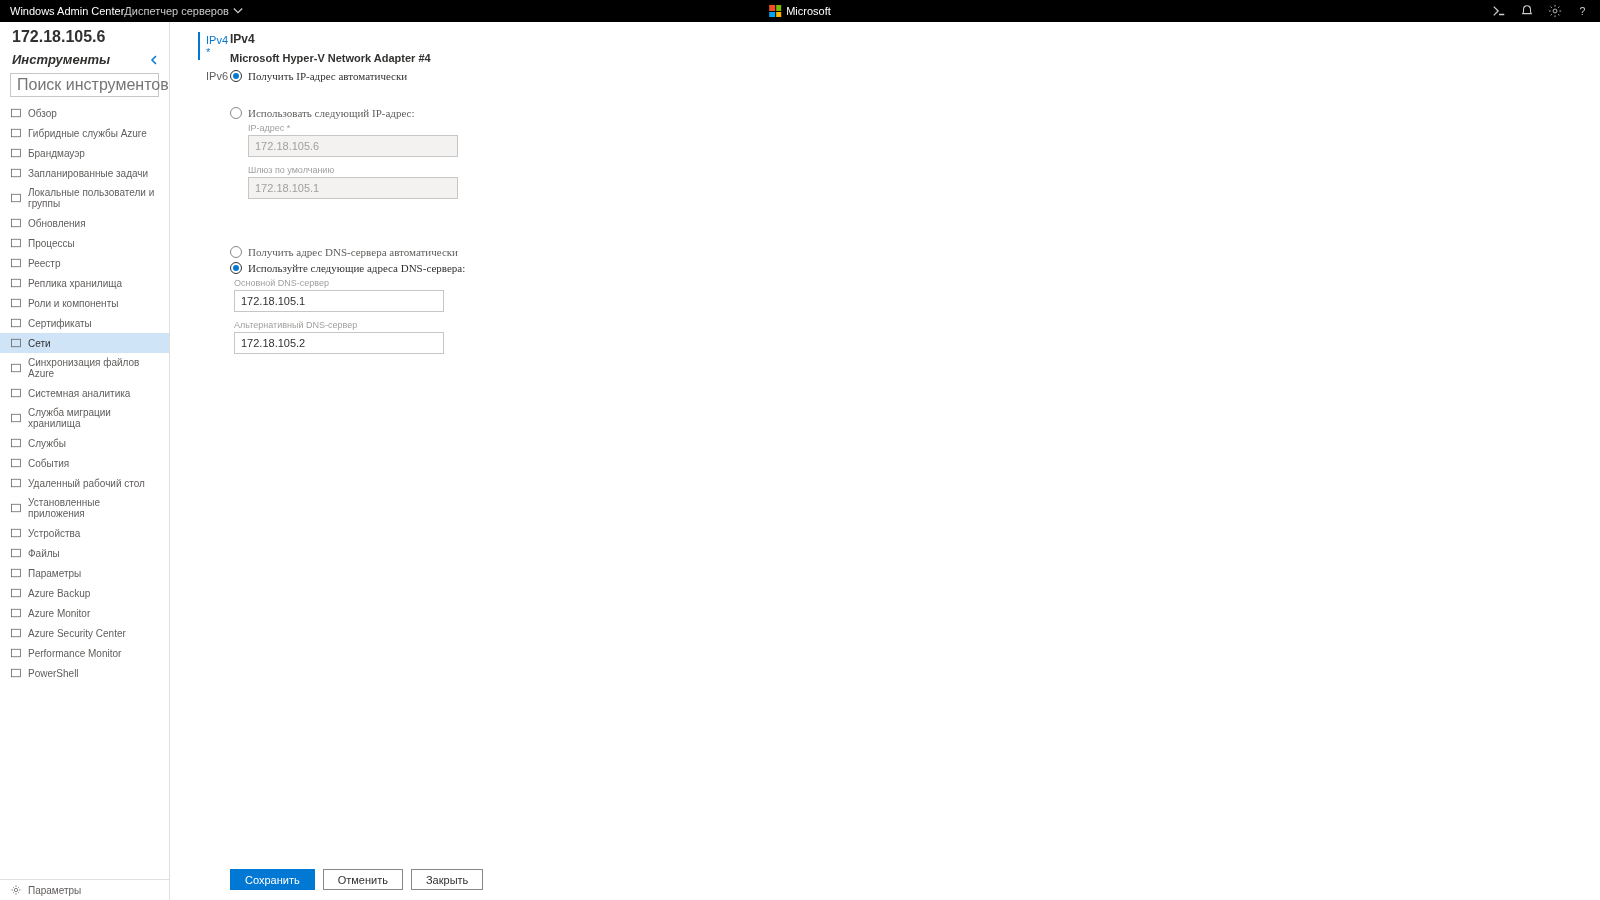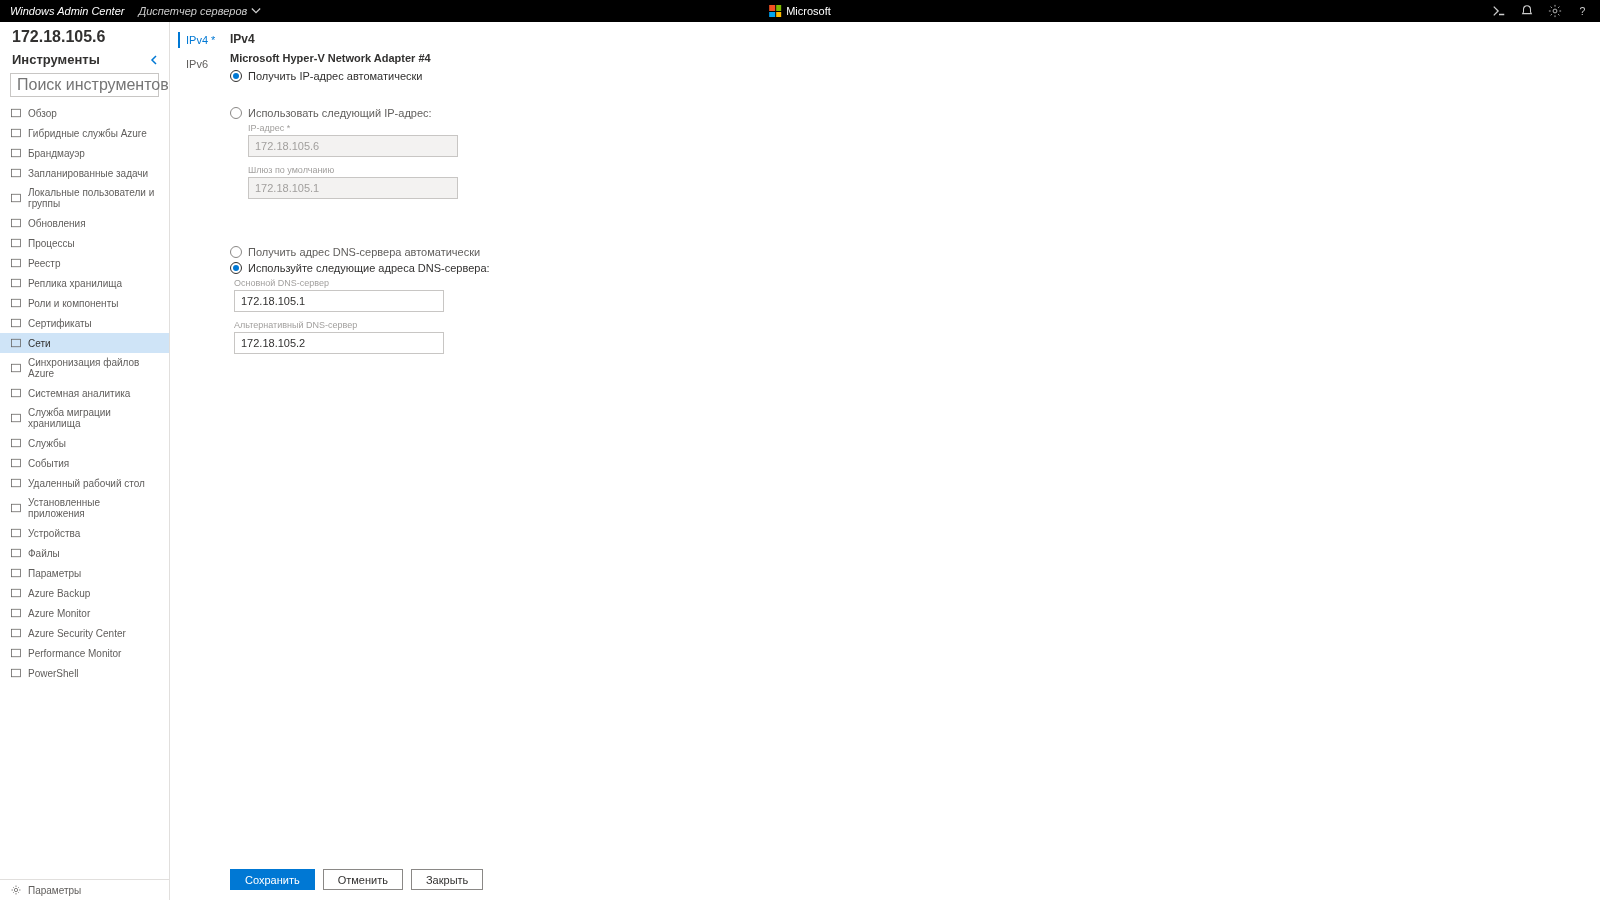--- a/index.html
+++ b/index.html
@@ -1,53 +1,53 @@
 <!DOCTYPE html>
 <html><head>
 <meta charset="utf-8">
 <style>
   * { box-sizing: border-box; margin: 0; padding: 0; }
   html, body { height: 100%; width: 100%; font-family: "Segoe UI", Arial, sans-serif; font-size: 12px; color: #323130; background: #fff; overflow: hidden; }
   
   .topbar { height: 22px; background: #000; color: #fff; display: flex; align-items: center; padding: 0 10px; position: relative; }
-  .topbar .left { display: flex; align-items: center; gap: 14px; font-size: 11px; font-style: italic; }
+  .topbar .left { display: flex; align-items: center; font-size: 11px; }
   .topbar .left .dropdown { display: flex; align-items: center; gap: 4px; color: #ccc; }
   .topbar .center { position: absolute; left: 50%; transform: translateX(-50%); display: flex; align-items: center; gap: 5px; font-size: 11px; color: #fff; }
   .ms-logo { width: 12px; height: 12px; display: grid; grid-template: 1fr 1fr / 1fr 1fr; gap: 1px; }
   .ms-logo span:nth-child(1){background:#f25022;} .ms-logo span:nth-child(2){background:#7fba00;}
   .ms-logo span:nth-child(3){background:#00a4ef;} .ms-logo span:nth-child(4){background:#ffb900;}
   .topbar .right { margin-left: auto; display: flex; align-items: center; gap: 14px; }
   .topbar .right svg, .topbar .right .ico { width: 14px; height: 14px; color: #ccc; }
   
   .shell { display: flex; height: calc(100% - 22px); }
   .leftcol { width: 170px; border-right: 1px solid #e1dfdd; display: flex; flex-direction: column; }
   .server-name { font-size: 16px; font-weight: 600; padding: 6px 12px 2px; }
-  .tools-header { display: flex; align-items: center; justify-content: space-between; padding: 4px 10px 6px 12px; }
+  .tools-header { display: flex; align-items: center; justify-content: space-between; padding: 4px 10px 6px 12px; font-style: italic; }
   .tools-header .title { font-size: 13px; font-weight: 600; }
   .tools-header .chev { color: #0078d4; }
   .search-wrap { padding: 0 10px 6px; }
   .search { display: flex; align-items: center; border: 1px solid #c8c6c4; height: 24px; padding: 0 6px; }
   .search input { border: none; outline: none; flex: 1; font-size: 16px; color: #605e5c; background: transparent; }
   .search svg { width: 12px; height: 12px; color: #0078d4; }
   .toollist { flex: 1; overflow-y: auto; padding-bottom: 4px; }
   .tool { display: flex; align-items: center; gap: 6px; padding: 4px 10px; font-size: 10px; color: #605e5c; cursor: pointer; }
   .tool.active { background: #cfe4f7; color: #323130; }
   .tool .ico { width: 12px; height: 12px; display: flex; align-items: center; justify-content: center; color: #605e5c; }
   .tool.active .ico { color: #323130; }
   .params { border-top: 1px solid #e1dfdd; }
   
   .subnav { width: 60px; padding: 10px 0 0 8px; display: flex; flex-direction: column; gap: 8px; }
-  .subnav .tab { font-size: 11px; color: #605e5c; padding: 2px 6px; cursor: pointer; border-left: 2px solid transparent; }
+  .subnav .tab { font-size: 11px; color: #605e5c; padding: 2px 6px; cursor: pointer; border-left: 2px solid transparent; margin-left: 20px; }
   .subnav .tab.active { color: #0078d4; border-left: 2px solid #0078d4; }
   
   .main { flex: 1; display: flex; flex-direction: column; padding: 10px 14px 0 0; }
   .content { flex: 1; overflow: auto; }
   .h-ipv4 { font-size: 12px; font-weight: 600; margin-bottom: 6px; }
   .adapter { font-size: 11px; font-weight: 600; margin-bottom: 6px; }
-  .radio-row { display: flex; align-items: center; gap: 6px; font-size: 11px; margin-bottom: 4px; color: #323130; }
+  .radio-row { display: flex; align-items: center; gap: 6px; font-size: 11px; margin-bottom: 4px; color: #323130; font-family: Liberation Serif, serif; }
   .radio-row.muted { color: #605e5c; margin-top: 25px; }
   .radio { width: 12px; height: 12px; border: 1px solid #323130; border-radius: 50%; display: flex; align-items: center; justify-content: center; flex: none; }
   .radio.muted { border-color: #8a8886; }
   .radio .dot { width: 6px; height: 6px; border-radius: 50%; background: #0078d4; }
   .field-block { margin-left: 18px; margin-bottom: 8px; }
   .field-label { font-size: 9px; color: #a19f9d; margin-bottom: 2px; }
   .txt { width: 210px; height: 22px; border: 1px solid #c8c6c4; padding: 0 6px; font-size: 11px; color: #323130; outline: none; }
   .txt[disabled] { background: #f3f2f1; color: #a19f9d; }
   .spacer { height: 14px; }
   .dns-sub { margin-left: 4px; }

